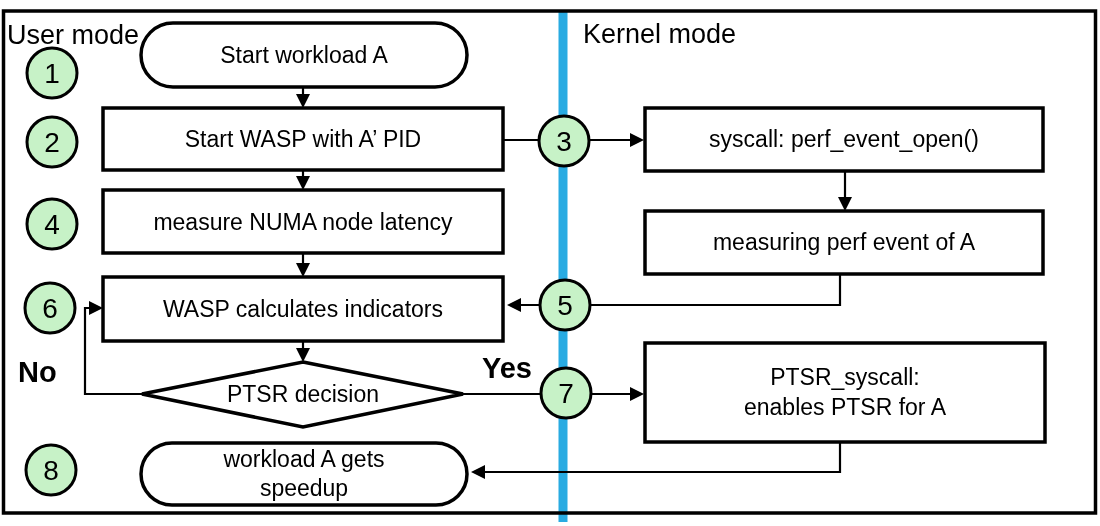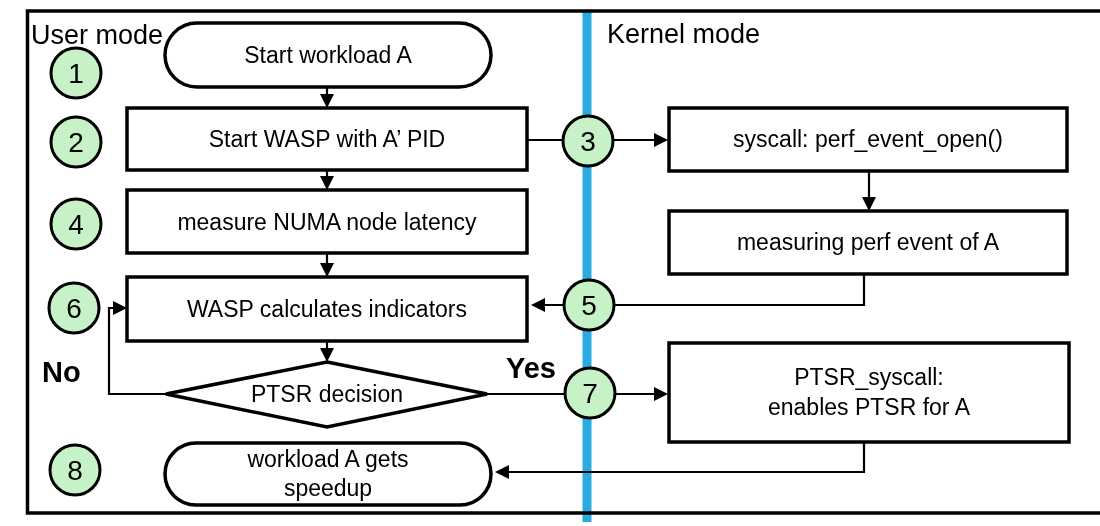--- a/index.html
+++ b/index.html
@@ -8,21 +8,20 @@
     background: #ffffff;
     width: 1100px;
     height: 526px;
     overflow: hidden;
   }
   .canvas-wrap {
     position: relative;
     width: 972px;
     height: 526px;
     font-family: "Liberation Sans", sans-serif;
-    padding-left: 24px;
   }
   svg text {
     font-family: "Liberation Sans", sans-serif;
     fill: #000000;
   }
   .node-label { font-size: 23px; }
   .mode-label { font-size: 27px; }
   .branch-label { font-size: 29px; font-weight: bold; }
   .badge-num { font-size: 28px; }
   .shape { fill: #ffffff; stroke: #000000; stroke-width: 3.5px; }

